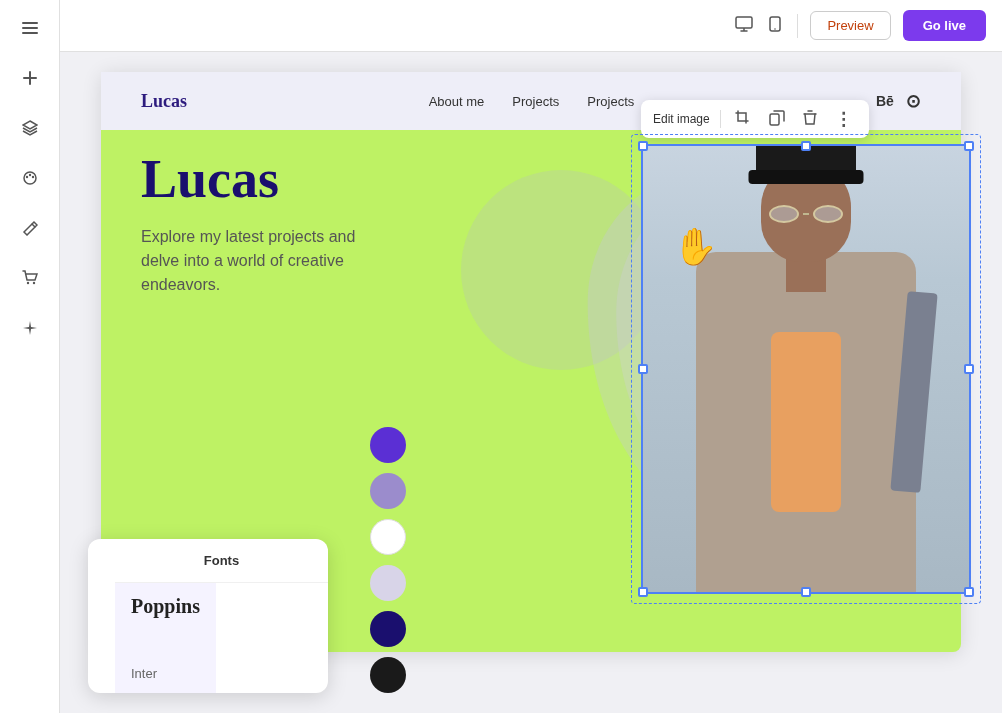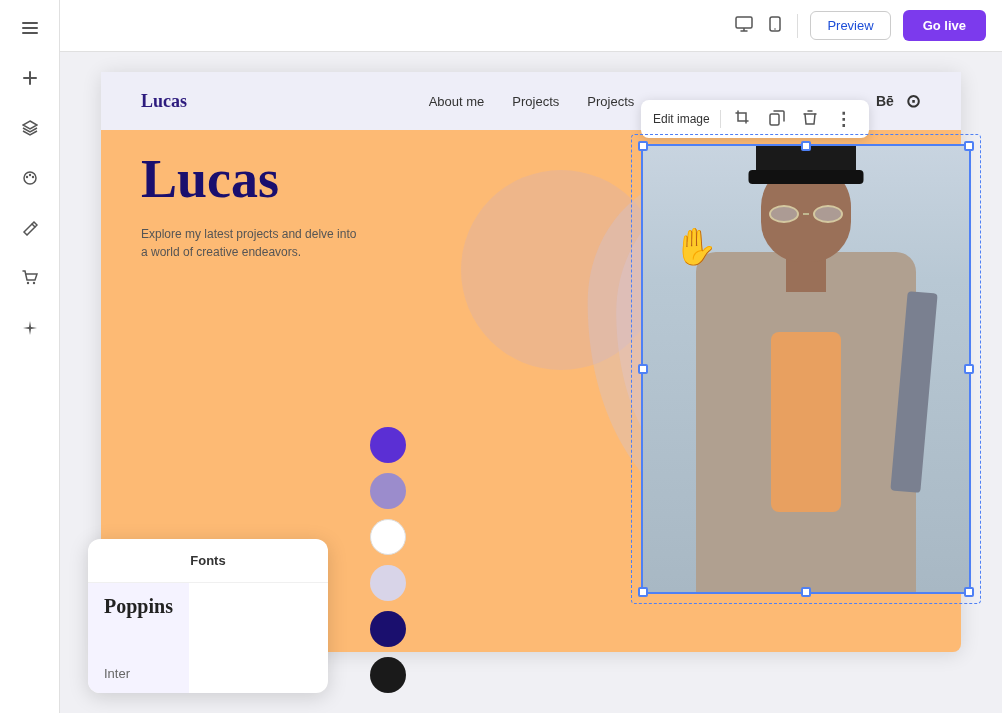--- a/index.html
+++ b/index.html
@@ -70,21 +70,21 @@
       width: 1px;
       height: 24px;
       background: #ddd;
     }
     .preview-btn {
       background: #fff;
       border: 1px solid #ccc;
       border-radius: 6px;
       padding: 6px 16px;
       font-size: 13px;
-      color: #1d4ed8;
+      color: #c2410c;
       cursor: pointer;
     }
     .golive-btn {
       background: #7c3aed;
       border: none;
       border-radius: 6px;
       padding: 8px 20px;
       font-size: 13px;
       color: #fff;
       cursor: pointer;
@@ -99,21 +99,21 @@
       justify-content: center;
       padding: 20px 30px;
       position: relative;
       overflow: hidden;
     }
 
     
     .website-preview {
       width: 860px;
       min-height: 580px;
-      background: #fdba74;
+      background: #bef264;
       border-radius: 8px;
       position: relative;
       overflow: visible;
       box-shadow: 0 2px 20px rgba(0,0,0,0.12);
     }
 
     
     .site-nav {
       display: flex;
       align-items: center;
@@ -162,21 +162,21 @@
     }
     .hero-title {
       font-size: 54px;
       font-weight: 800;
       color: #1a0f6e;
       line-height: 1.1;
       font-family: Georgia, 'Times New Roman', serif;
       margin-bottom: 16px;
     }
     .hero-subtitle {
-      font-size: 12px;
+      font-size: 16px;
       color: #555;
       line-height: 1.5;
       max-width: 220px;
       margin-bottom: 40px;
     }
     .hero-btn {
       display: inline-block;
       border: 1.5px solid #555;
       border-radius: 4px;
       padding: 8px 20px;
@@ -294,20 +294,21 @@
     .fonts-panel {
       position: absolute;
       left: 28px;
       bottom: 20px;
       width: 240px;
       background: #fff;
       border-radius: 12px;
       box-shadow: 0 4px 20px rgba(0,0,0,0.15);
       overflow: hidden;
       z-index: 20;
+      padding-left: 27px;
     }
     .fonts-panel-header {
       text-align: center;
       padding: 14px;
       font-size: 13px;
       font-weight: 600;
       color: #333;
       border-bottom: 1px solid #f0f0f0;
     }
     .fonts-list {

